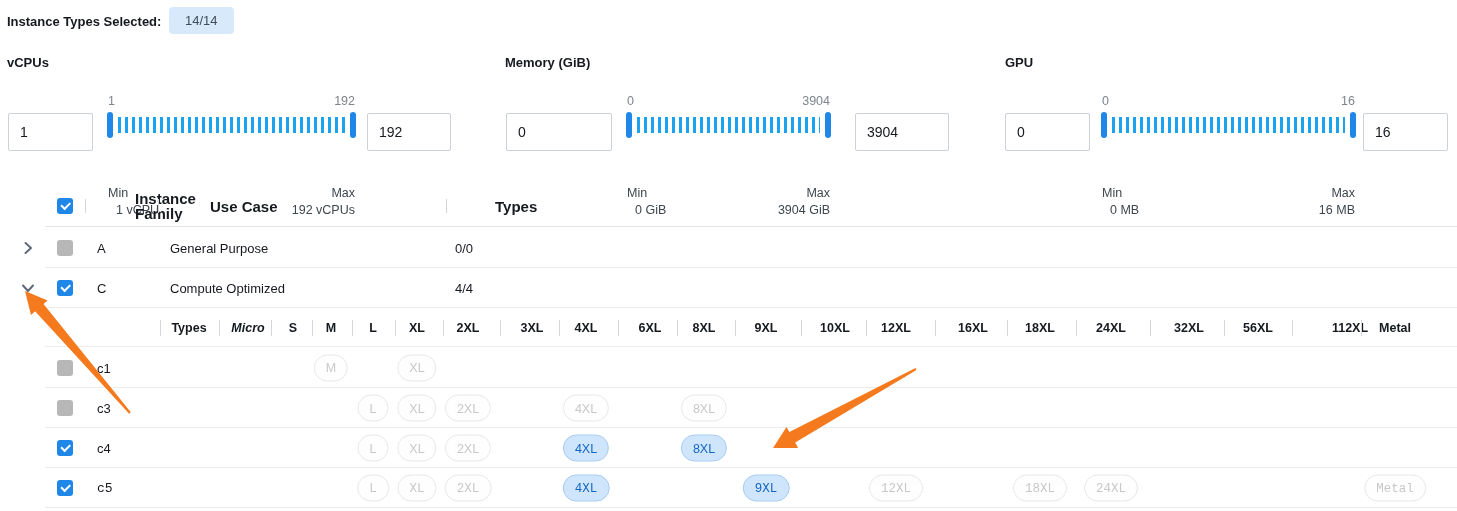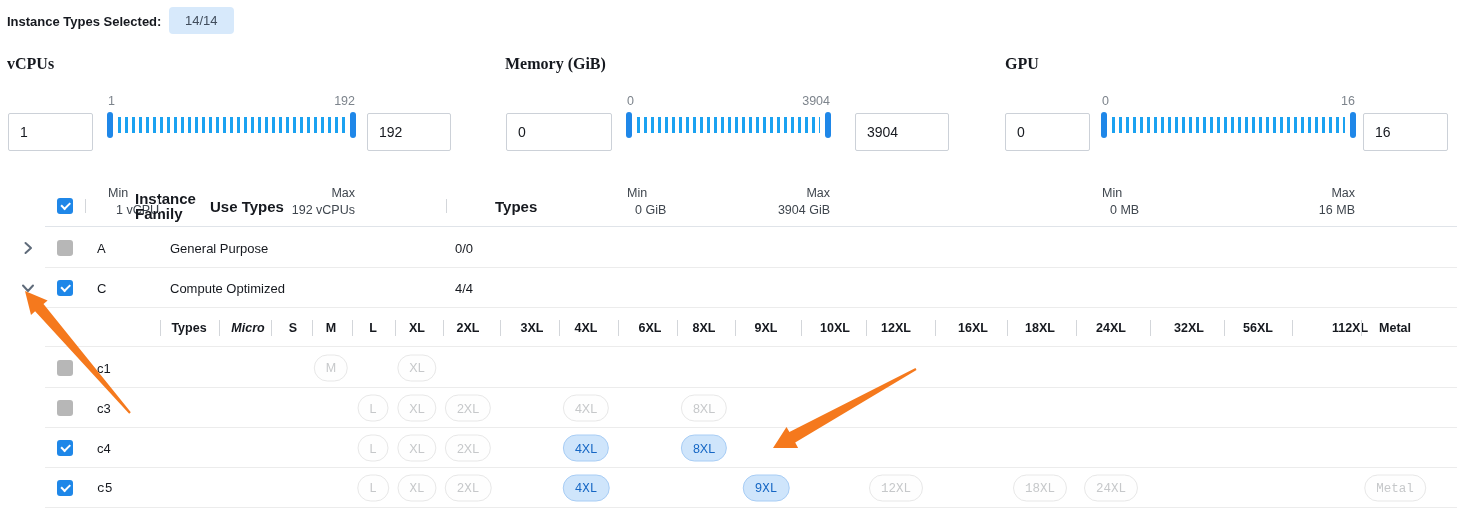--- a/index.html
+++ b/index.html
@@ -16,21 +16,21 @@
   body{font-family:"Liberation Sans","DejaVu Sans",sans-serif;color:#16191f;}
   .page{position:relative;width:1457px;height:511px;background:#fff;overflow:hidden;}
 
   
   .top-label{position:absolute;left:7px;top:14px;font-size:13px;font-weight:700;}
   .badge{position:absolute;left:169px;top:7px;height:27px;padding:0 16px;background:var(--badge-bg);
          border-radius:4px;font-size:13px;color:#414d5c;display:flex;align-items:center;}
 
   
   .filter-section{position:absolute;top:50px;width:452px;height:132px;}
-  .filter-title{position:absolute;left:0;top:5px;font-size:16px;font-weight:700;font-family:Liberation Serif, serif;}
+  .filter-title{position:absolute;left:0;top:5px;font-size:13px;font-weight:700;}
   .num-input{position:absolute;top:63px;height:38px;box-sizing:border-box;border:1px solid #ccd1d8;
              border-radius:2px;font-size:14px;color:#16191f;padding:0 4px 0 11px;background:#fff;
              font-family:"Liberation Sans","DejaVu Sans",sans-serif;outline:none;}
   .slider{position:absolute;top:44px;height:90px;}
   .sl-top{position:absolute;top:0;font-size:12.5px;color:#7d848c;}
   .sl-top-left{left:0;}
   .sl-top-right{right:0;}
   .track{position:absolute;left:0;right:0;top:18px;height:26px;}
   .ticks{position:absolute;left:10px;right:10px;top:5px;height:16px;
          background:repeating-linear-gradient(90deg,var(--tick-blue) 0 3px,transparent 3px 7px);}
@@ -138,21 +138,21 @@
     <input class="num-input right" value="16" style="left: 358px; width: 85px;">
   </section>
     </div>
 
   <div class="table" id="table">
     <div class="trow thead-row" style="height:42px">
       <span class="cb checked"></span>
       <i class="vsep" style="left:85px"></i>
       <span class="th th-family">Instance Family</span>
       <i class="vsep" style="left:158px"></i>
-      <span class="th th-usecase">Use Types</span>
+      <span class="th th-usecase">Use Case</span>
       <i class="vsep" style="left:446px"></i>
       <span class="th th-types">Types</span>
       <i class="rule"></i>
     </div>
   <div class="trow group-row" style="height: 41px;">
     <span class="chev"><svg width="16" height="16" viewBox="0 0 16 16">
             <path d="M5.5 3 L11 8 L5.5 13" fill="none" stroke="#5f6b7a" stroke-width="2" stroke-linecap="round" stroke-linejoin="round"></path>
           </svg></span>
     <span class="cb gray"></span>
     <span class="cell fam">A</span>

